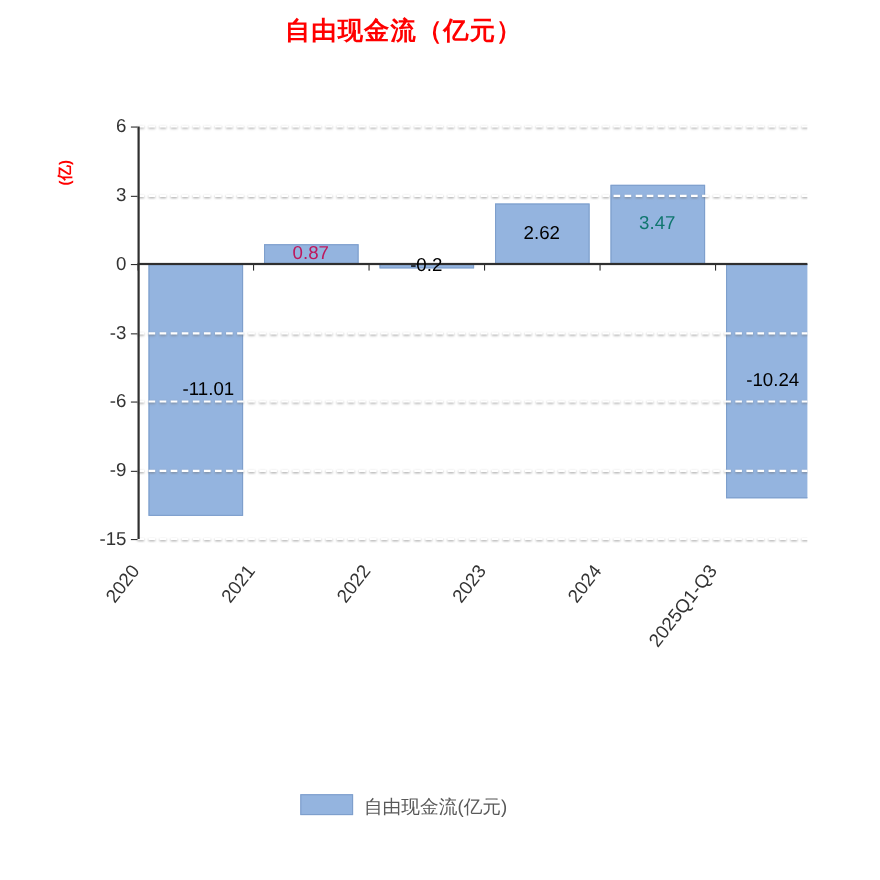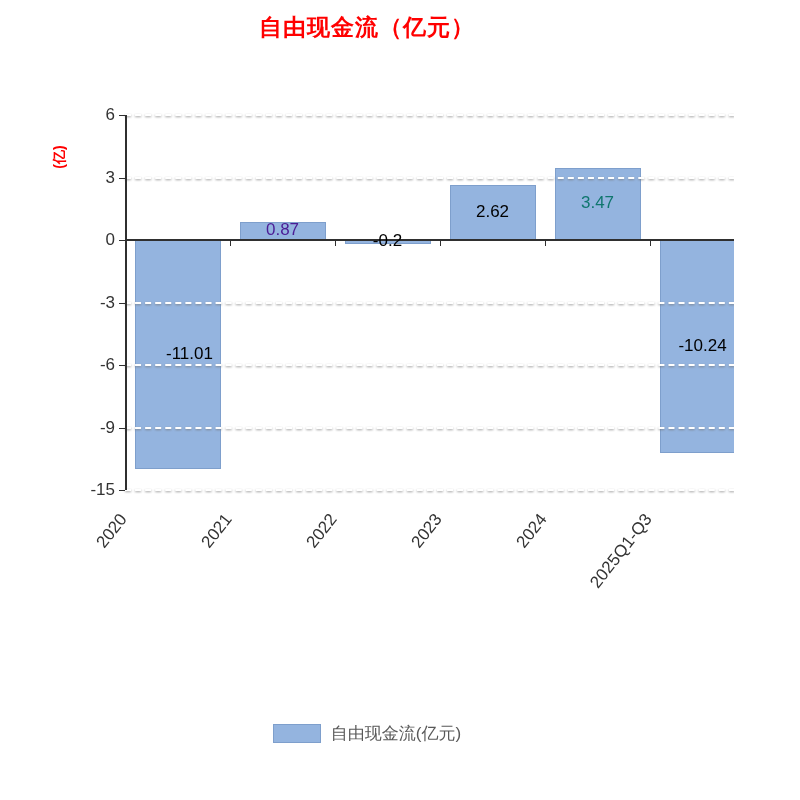--- a/index.html
+++ b/index.html
@@ -14,21 +14,21 @@
   .zero-line{position:absolute;height:2px;background:#2f2f2f;z-index:4;}
   .yaxis-line{position:absolute;width:2px;background:#2f2f2f;z-index:4;}
   .ytick-label{position:absolute;width:50px;text-align:right;font-size:17px;}
   .ytick-mark{position:absolute;width:6px;height:1px;background:#2f2f2f;z-index:4;}
   .xtick-mark{position:absolute;width:1px;height:6px;background:#2f2f2f;z-index:4;}
   .bar{position:absolute;box-sizing:border-box;z-index:1;}
   .bar-label{position:absolute;text-align:center;font-size:17px;z-index:5;}
   .xtick-label{position:absolute;font-size:17px;white-space:nowrap;
                transform:rotate(-52deg);transform-origin:100% 0;z-index:2;}
   .legend{position:absolute;top:722px;left:0;width:100%;display:flex;
-          align-items:center;justify-content:center;gap:10px;}
+          align-items:flex-start;justify-content:center;gap:10px;}
   .legend-swatch{width:46px;height:17px;display:inline-block;}
   .legend-label{font-size:17px;}
   .footer{position:absolute;top:763px;left:0;width:100%;text-align:center;font-size:14px;}
 </style>
 </head>
 <body>
 
 <div id="chart">
   <div class="title" style="color: rgb(255, 0, 0);">自由现金流（亿元）</div>
   <div class="yaxis-name" style="color: rgb(255, 0, 0);">(亿)</div>
@@ -57,21 +57,21 @@
     <div class="ytick-label" style="left: 65px; top: 417.5px; color: rgb(51, 51, 51);">-9</div>
     <div class="ytick-mark" style="left: 119px; top: 427.5px;"></div>
     <div class="gridline" style="left: 125px; top: 489px; width: 630px;"></div>
     <div class="ytick-label" style="left: 65px; top: 480px; color: rgb(51, 51, 51);">-15</div>
     <div class="ytick-mark" style="left: 119px; top: 490px;"></div>
     <div class="yaxis-line" style="left: 125px; top: 115px; height: 375px; background: rgb(47, 47, 47);"></div>
     <div class="bar" style="left: 134.5px; top: 240px; width: 86px; height: 229.375px; background: rgb(148, 180, 223); border: 1px solid rgb(126, 159, 204);"></div>
     <div class="bar-label" style="left: 125px; width: 105px; top: 343.688px; color: rgb(0, 0, 0); padding-left: 12px;">-11.01</div>
     <div class="xtick-label" style="right: 618.5px; top: 510px; color: rgb(51, 51, 51);">2020</div>
     <div class="bar" style="left: 239.5px; top: 221.875px; width: 86px; height: 18.125px; background: rgb(148, 180, 223); border: 1px solid rgb(126, 159, 204);"></div>
-    <div class="bar-label" style="left: 230px; width: 105px; top: 219.938px; color: #4c1d95;">0.87</div>
+    <div class="bar-label" style="left: 230px; width: 105px; top: 219.938px; color: #be185d;">0.87</div>
     <div class="xtick-label" style="right: 513.5px; top: 510px; color: rgb(51, 51, 51);">2021</div>
     <div class="bar" style="left: 344.5px; top: 240px; width: 86px; height: 4.16667px; background: rgb(148, 180, 223); border: 1px solid rgb(126, 159, 204);"></div>
     <div class="bar-label" style="left: 335px; width: 105px; top: 231.083px; color: rgb(0, 0, 0);">-0.2</div>
     <div class="xtick-label" style="right: 408.5px; top: 510px; color: rgb(51, 51, 51);">2022</div>
     <div class="bar" style="left: 449.5px; top: 185.417px; width: 86px; height: 54.5833px; background: rgb(148, 180, 223); border: 1px solid rgb(126, 159, 204);"></div>
     <div class="bar-label" style="left: 440px; width: 105px; top: 201.708px; color: rgb(0, 0, 0);">2.62</div>
     <div class="xtick-label" style="right: 303.5px; top: 510px; color: rgb(51, 51, 51);">2023</div>
     <div class="bar" style="left: 554.5px; top: 167.708px; width: 86px; height: 72.2917px; background: rgb(148, 180, 223); border: 1px solid rgb(126, 159, 204);"></div>
     <div class="bar-label" style="left: 545px; width: 105px; top: 192.854px; color: #0f766e;">3.47</div>
     <div class="xtick-label" style="right: 198.5px; top: 510px; color: rgb(51, 51, 51);">2024</div>

